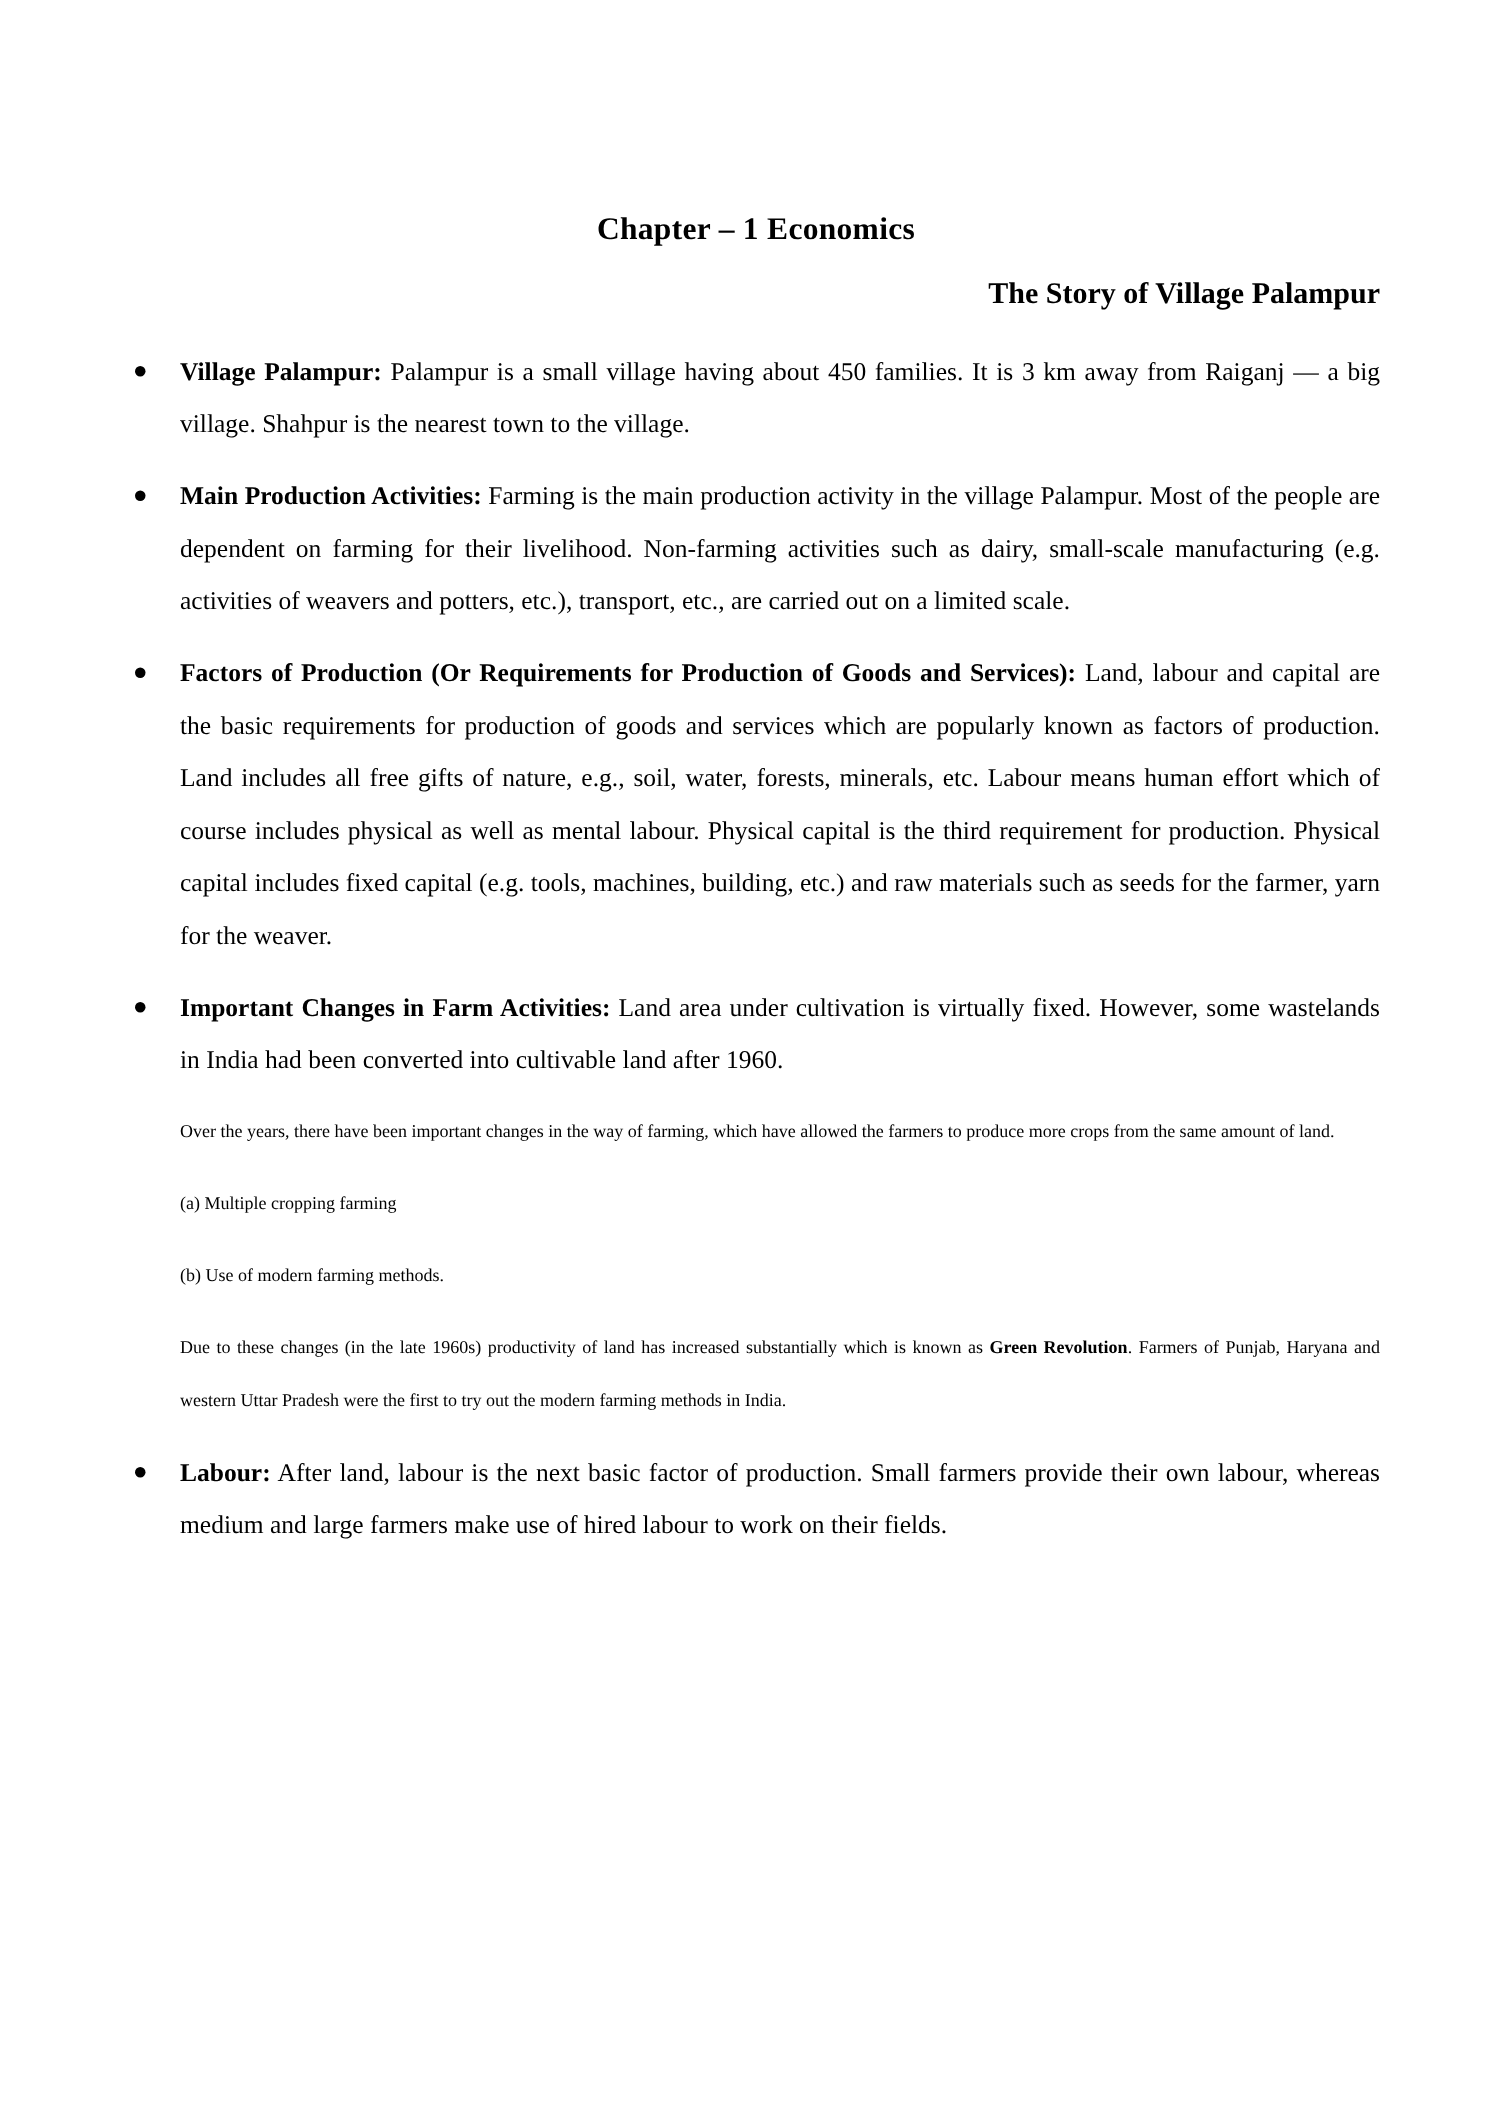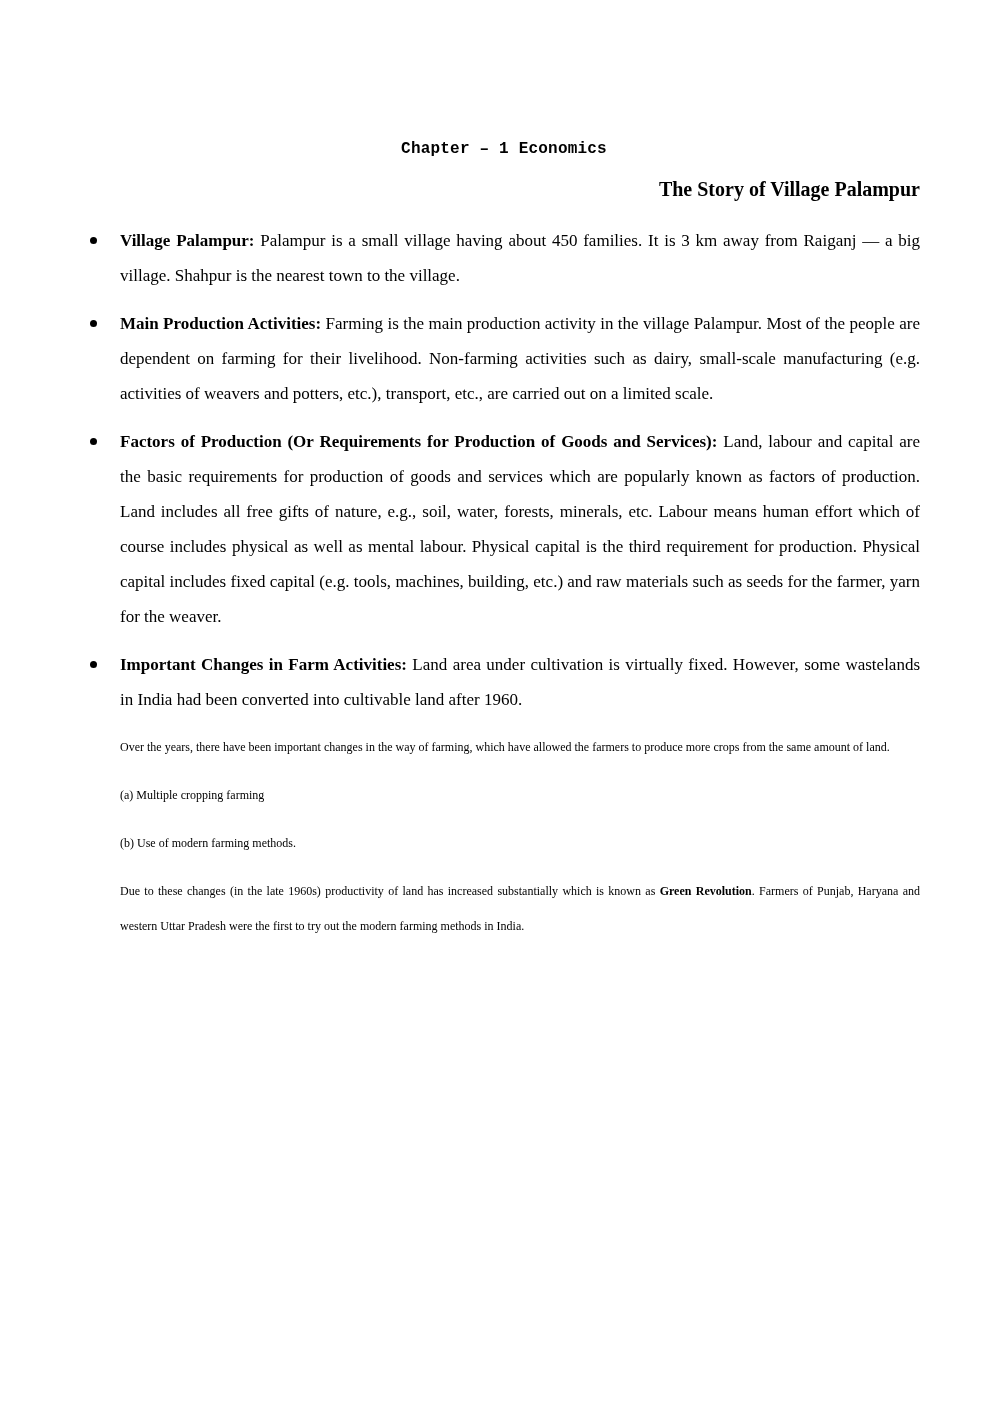--- a/index.html
+++ b/index.html
@@ -15,24 +15,23 @@
     box-sizing: border-box;
     padding-top: 140px;
   }
   .page {
     margin-left: 88px;
     margin-right: 72px;
   }
   .doc-title {
     text-align: center;
     font-weight: bold;
-    font-size: 16px;
+    font-size: 21px;
     margin: 0 0 20px 0;
     letter-spacing: 0.2px;
-    font-family: Liberation Mono, monospace;
   }
   .doc-subtitle {
     text-align: right;
     font-weight: bold;
     font-size: 20px;
     margin: 0 0 22px 0;
   }
   .bullet-item {
     position: relative;
     padding-left: 32px;
@@ -94,14 +93,19 @@
     <span class="bullet-dot"></span>
     <span class="lead">Important Changes in Farm Activities:</span>
     <span>Land area under cultivation is virtually fixed. However, some wastelands in India had been converted into cultivable land after 1960.</span>
 
     <p class="sub-paragraph">Over the years, there have been important changes in the way of farming, which have allowed the farmers to produce more crops from the same amount of land.</p>
     <p class="sub-paragraph">(a) Multiple cropping farming</p>
     <p class="sub-paragraph">(b) Use of modern farming methods.</p>
     <p class="sub-paragraph"><span>Due to these changes (in the late 1960s) productivity of land has increased substantially which is known as </span><span class="inline-bold">Green Revolution</span><span>. Farmers of Punjab, Haryana and western Uttar Pradesh were the first to try out the modern farming methods in India.</span></p>
   </div>
 
+  <div class="bullet-item">
+    <span class="bullet-dot"></span>
+    <span class="lead">Labour:</span>
+    <span>After land, labour is the next basic factor of production. Small farmers provide their own labour, whereas medium and large farmers make use of hired labour to work on their fields.</span>
+  </div>
 
 </div>
 
 </body></html>

